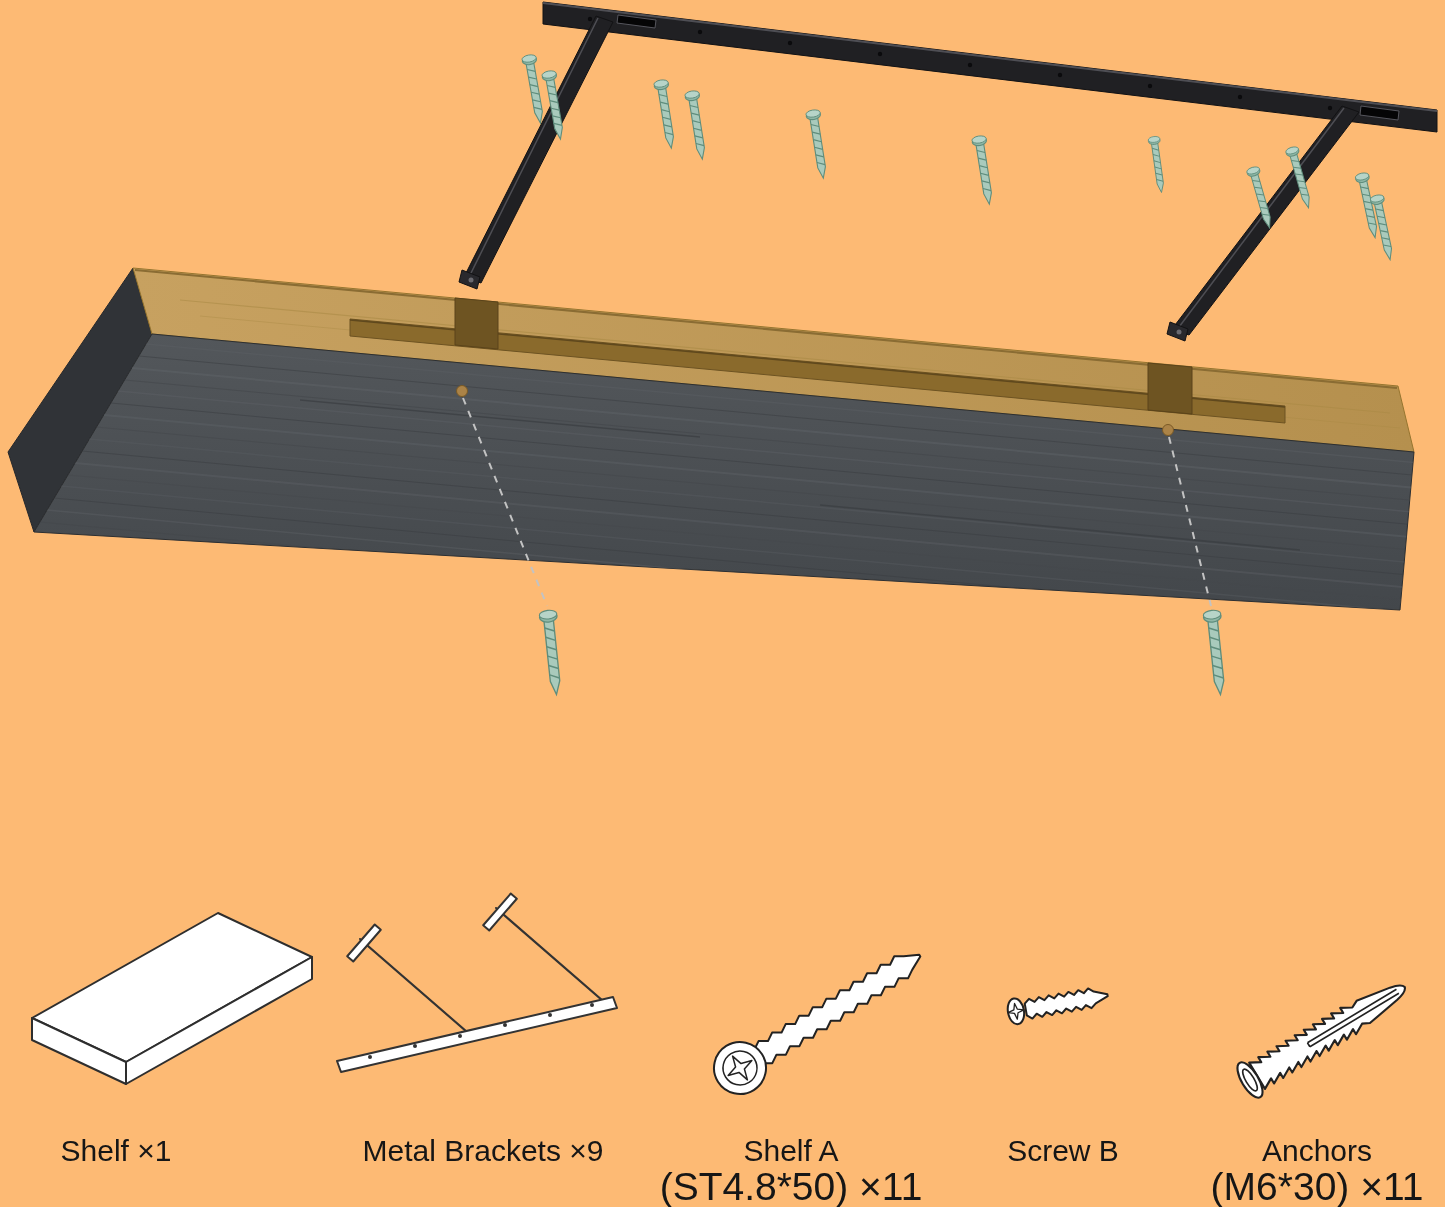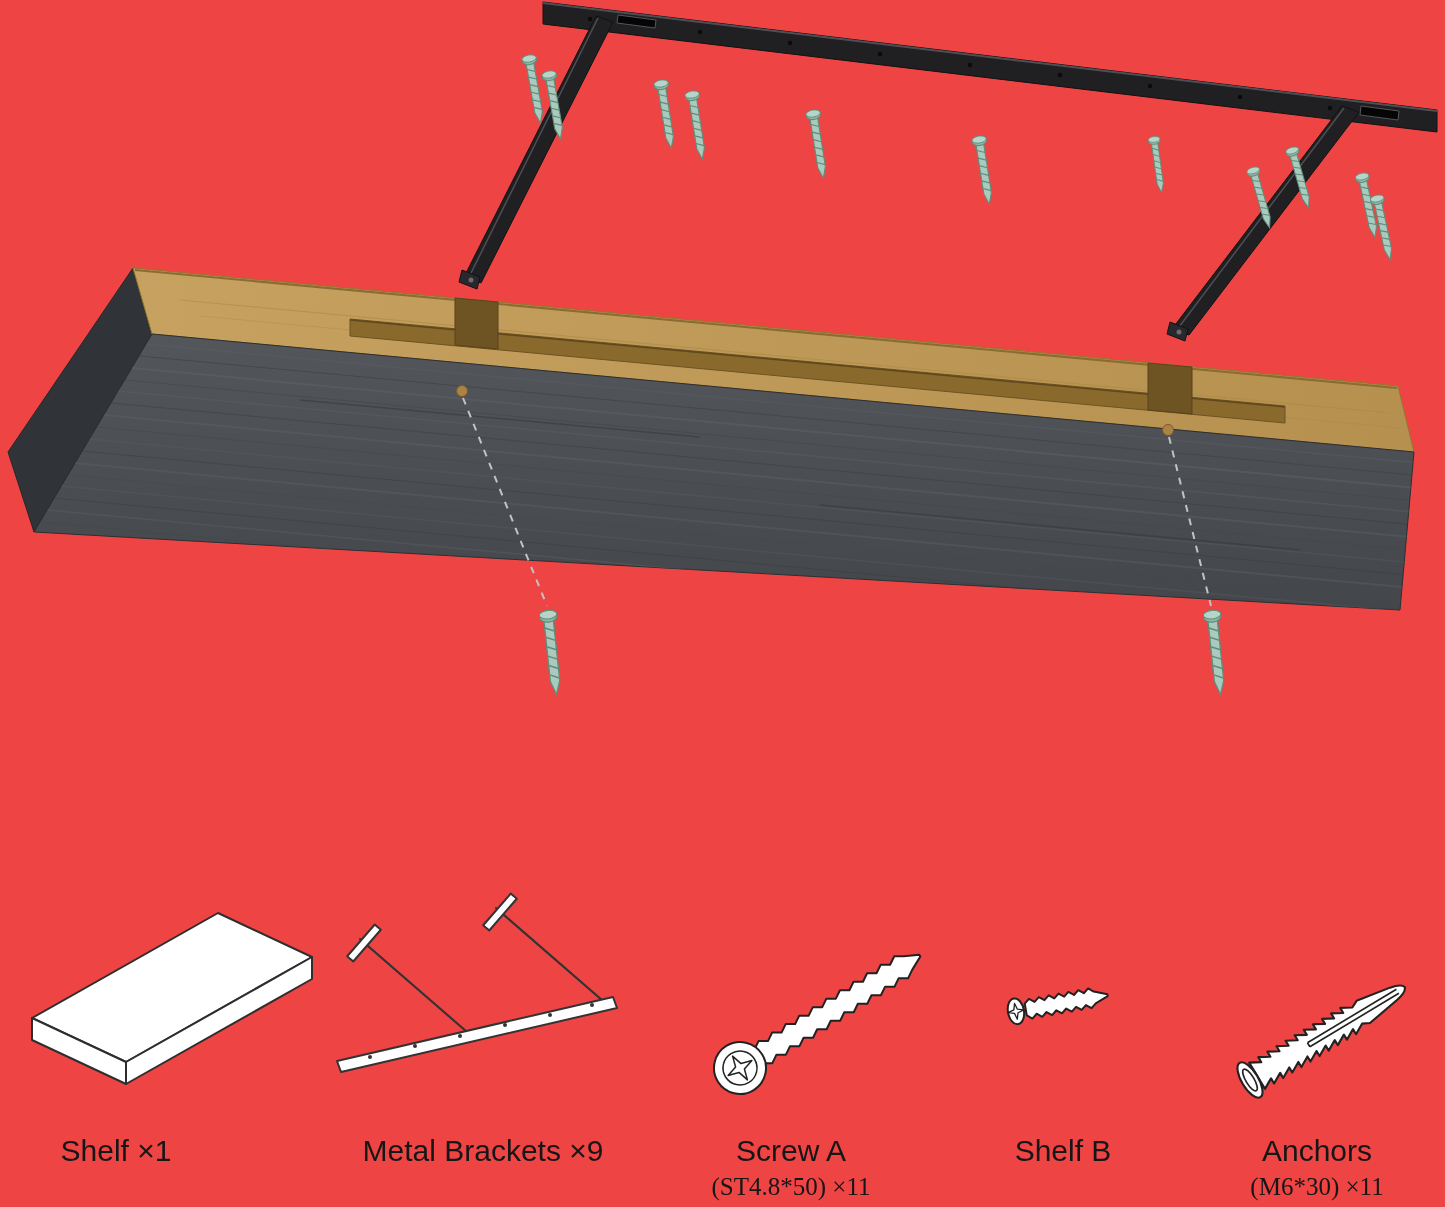--- a/index.html
+++ b/index.html
@@ -1,21 +1,21 @@
 <!DOCTYPE html>
 <html><head>
 <meta charset="utf-8">
 <style>
   html,body{margin:0;padding:0;background:#ffffff;}
-  .stage{position:relative;width:1445px;height:1207px;background:#ef4444;overflow:hidden;
+  .stage{position:relative;width:1445px;height:1207px;background:#fdba74;overflow:hidden;
          font-family:"Liberation Sans",sans-serif;}
   .stage svg{position:absolute;left:0;top:0;}
   .part{position:absolute;top:1132px;width:280px;text-align:center;color:#161616;}
   .plabel{font-size:30px;line-height:37px;white-space:nowrap;}
-  .psub{font-size:25px;line-height:36px;white-space:nowrap;font-family:Liberation Serif, serif;}
+  .psub{font-size:39px;line-height:36px;white-space:nowrap;}
 </style>
 </head>
 <body>
 
 <div class="stage">
 
 <svg width="1445" height="1207" viewBox="0 0 1445 1207">
   <defs>
     <linearGradient id="faceGrad" x1="0" y1="0" x2="0" y2="1">
       <stop offset="0" stop-color="#53575b"></stop>
@@ -177,24 +177,24 @@
 
 <div class="part" style="left:-24px">
   <div class="plabel">Shelf ×1</div>
   <div class="psub"></div>
 </div>
 <div class="part" style="left:343px">
   <div class="plabel">Metal Brackets ×9</div>
   <div class="psub"></div>
 </div>
 <div class="part" style="left:651px">
-  <div class="plabel">Screw A</div>
+  <div class="plabel">Shelf A</div>
   <div class="psub">(ST4.8*50) ×11</div>
 </div>
 <div class="part" style="left:923px">
-  <div class="plabel">Shelf B</div>
+  <div class="plabel">Screw B</div>
 </div>
 <div class="part" style="left:1177px">
   <div class="plabel">Anchors</div>
   <div class="psub">(M6*30) ×11</div>
 </div>
 
 </div>
 
 </body></html>

